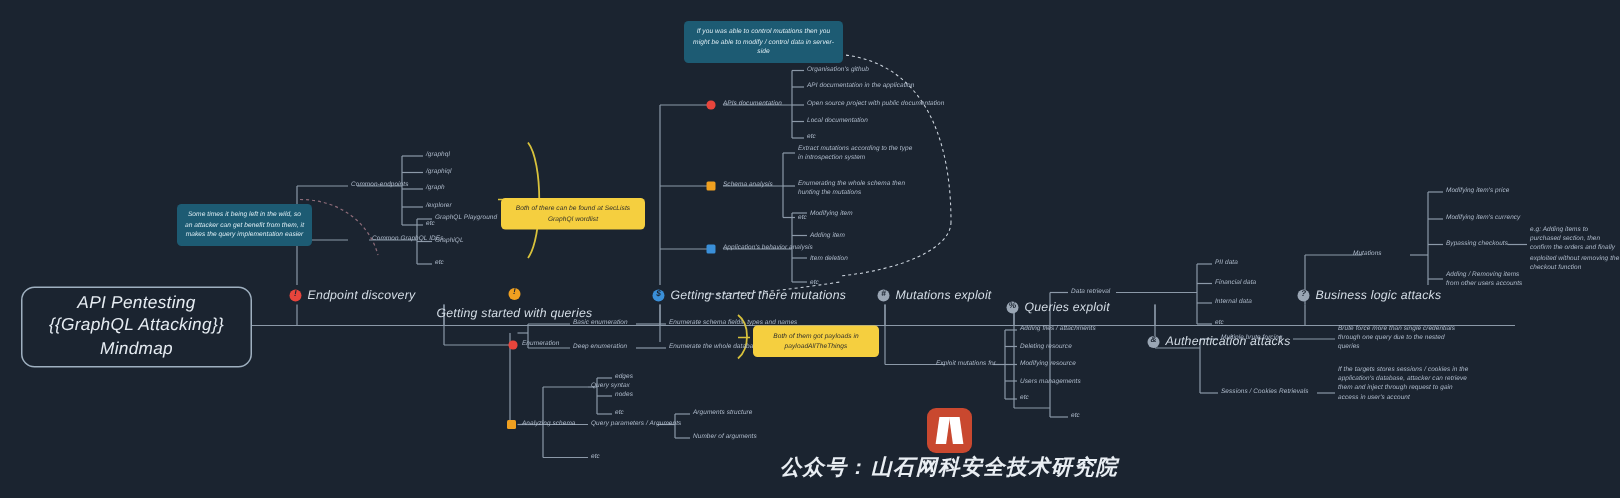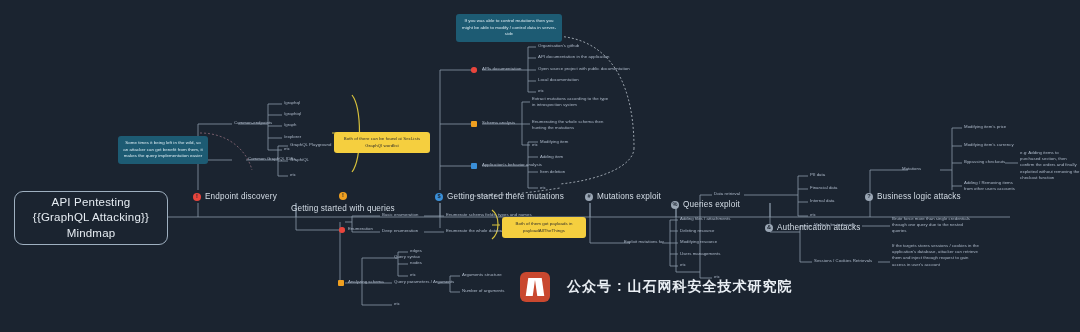--- a/index.html
+++ b/index.html
@@ -1,21 +1,21 @@
 <!DOCTYPE html>
 <html><head>
 <meta charset="utf-8">
 <style>
   html,body{margin:0;padding:0;background:#1b2430;}
   body{
     width:1080px;height:332px;overflow:hidden;position:relative;
     font-family:"Liberation Sans","DejaVu Sans",sans-serif;
     color:#c9d2dc;
   }
-  .canvas{position:absolute;inset:0;}
+  .canvas{position:absolute;inset:0;font-style:italic;}
   svg.wires{position:absolute;left:0;top:0;width:1080px;height:332px;pointer-events:none;}
 
   
   .root{
     position:absolute;left:14px;top:191px;width:152px;height:52px;
     border:1.4px solid #9fb0c0;border-radius:9px;background:#1b2430;
     display:flex;align-items:center;justify-content:center;text-align:center;
     color:#e6ecf2;font-size:11.5px;line-height:1.35;letter-spacing:.2px;
   }
   .root .rl{display:block;}
@@ -38,21 +38,21 @@
 
   
   .callout{
     position:absolute;border-radius:3px;padding:4px 5px;text-align:center;
     font-size:4.4px;line-height:1.5;letter-spacing:.05px;
   }
   .callout.teal{background:#1d5b73;color:#dcecf3;}
   .callout.yellow{background:#f5cf3f;color:#32302a;}
 
   
-  .wm{position:absolute;left:520px;top:272px;display:flex;align-items:center;gap:17px;}
+  .wm{position:absolute;left:520px;top:272px;display:flex;align-items:center;gap:1px;flex-direction:column;}
   .wm-logo{width:30px;height:30px;border-radius:6px;background:#c9482f;position:relative;flex:none;}
   .wm-logo:before{content:"";position:absolute;left:7px;top:6px;width:7px;height:18px;background:#fff;transform:skewX(-8deg);}
   .wm-logo:after{content:"";position:absolute;left:16px;top:6px;width:7px;height:18px;background:#fff;transform:skewX(8deg);}
   .wm-text{font-size:14px;color:#e9eef3;letter-spacing:1px;font-weight:bold;}
 </style>
 </head>
 <body>
 
 <div class="canvas">
 

